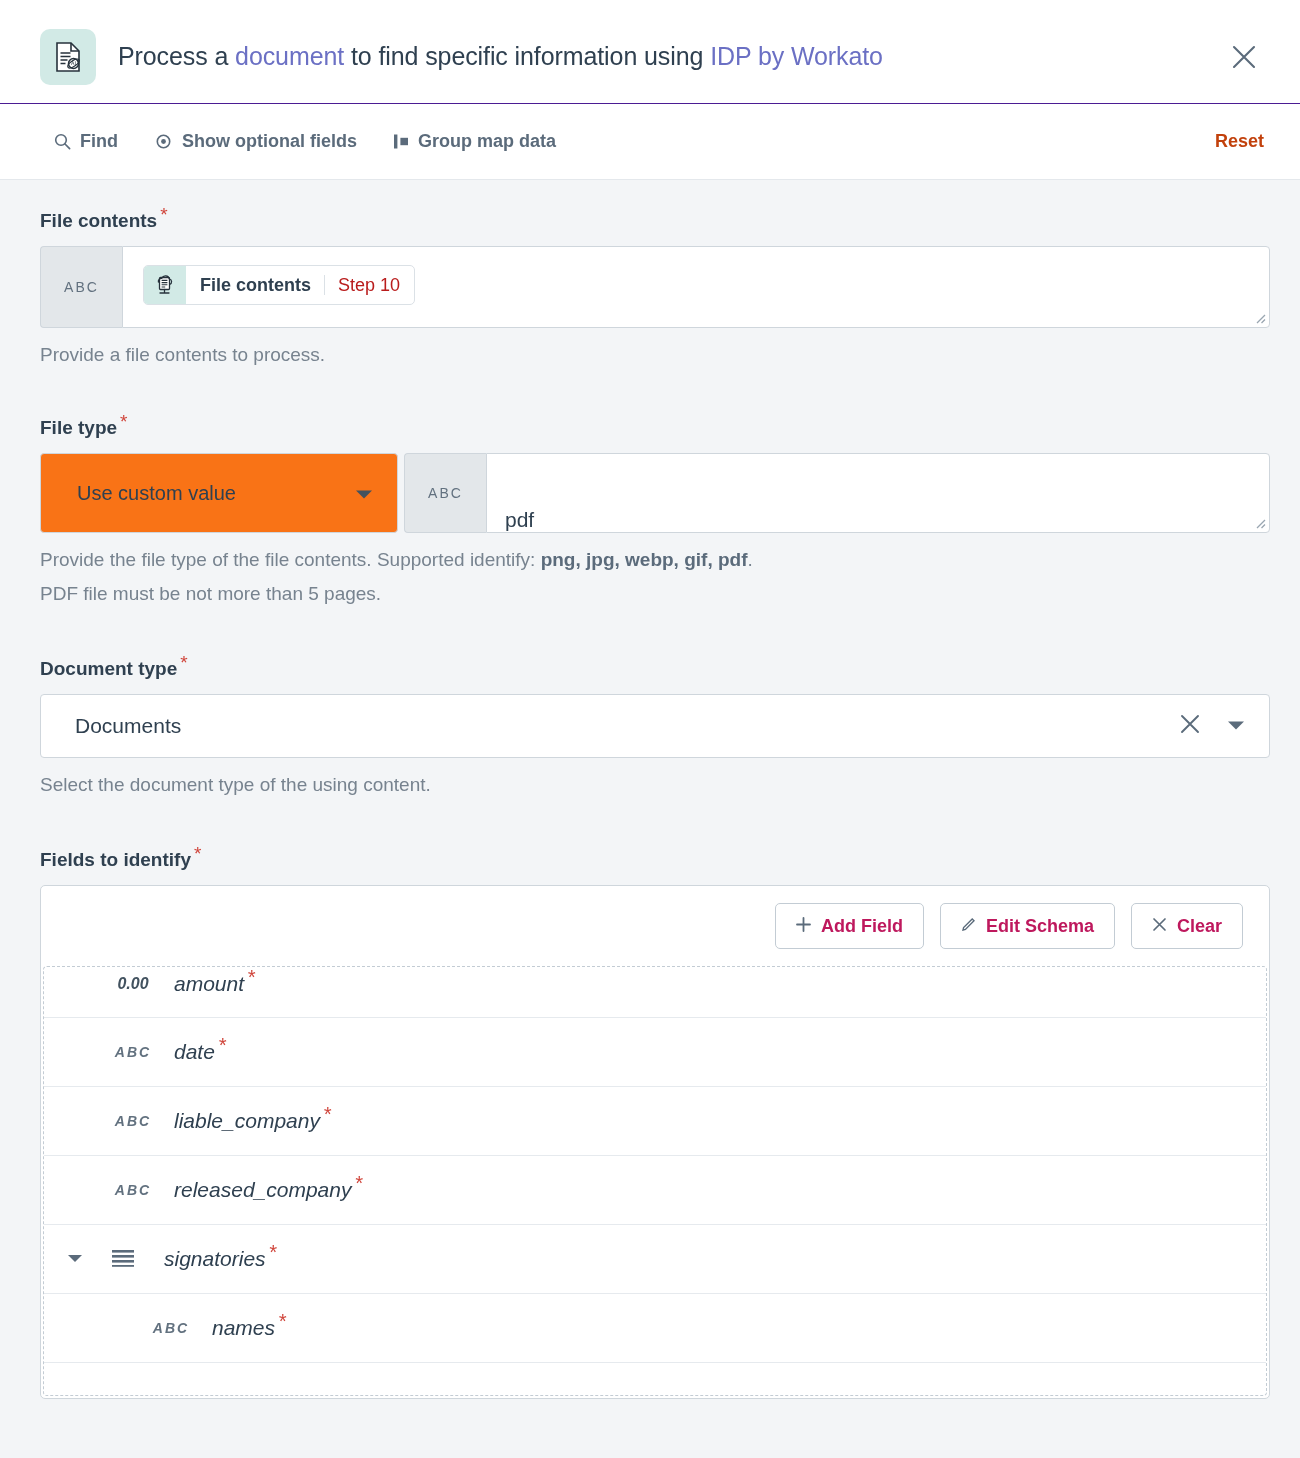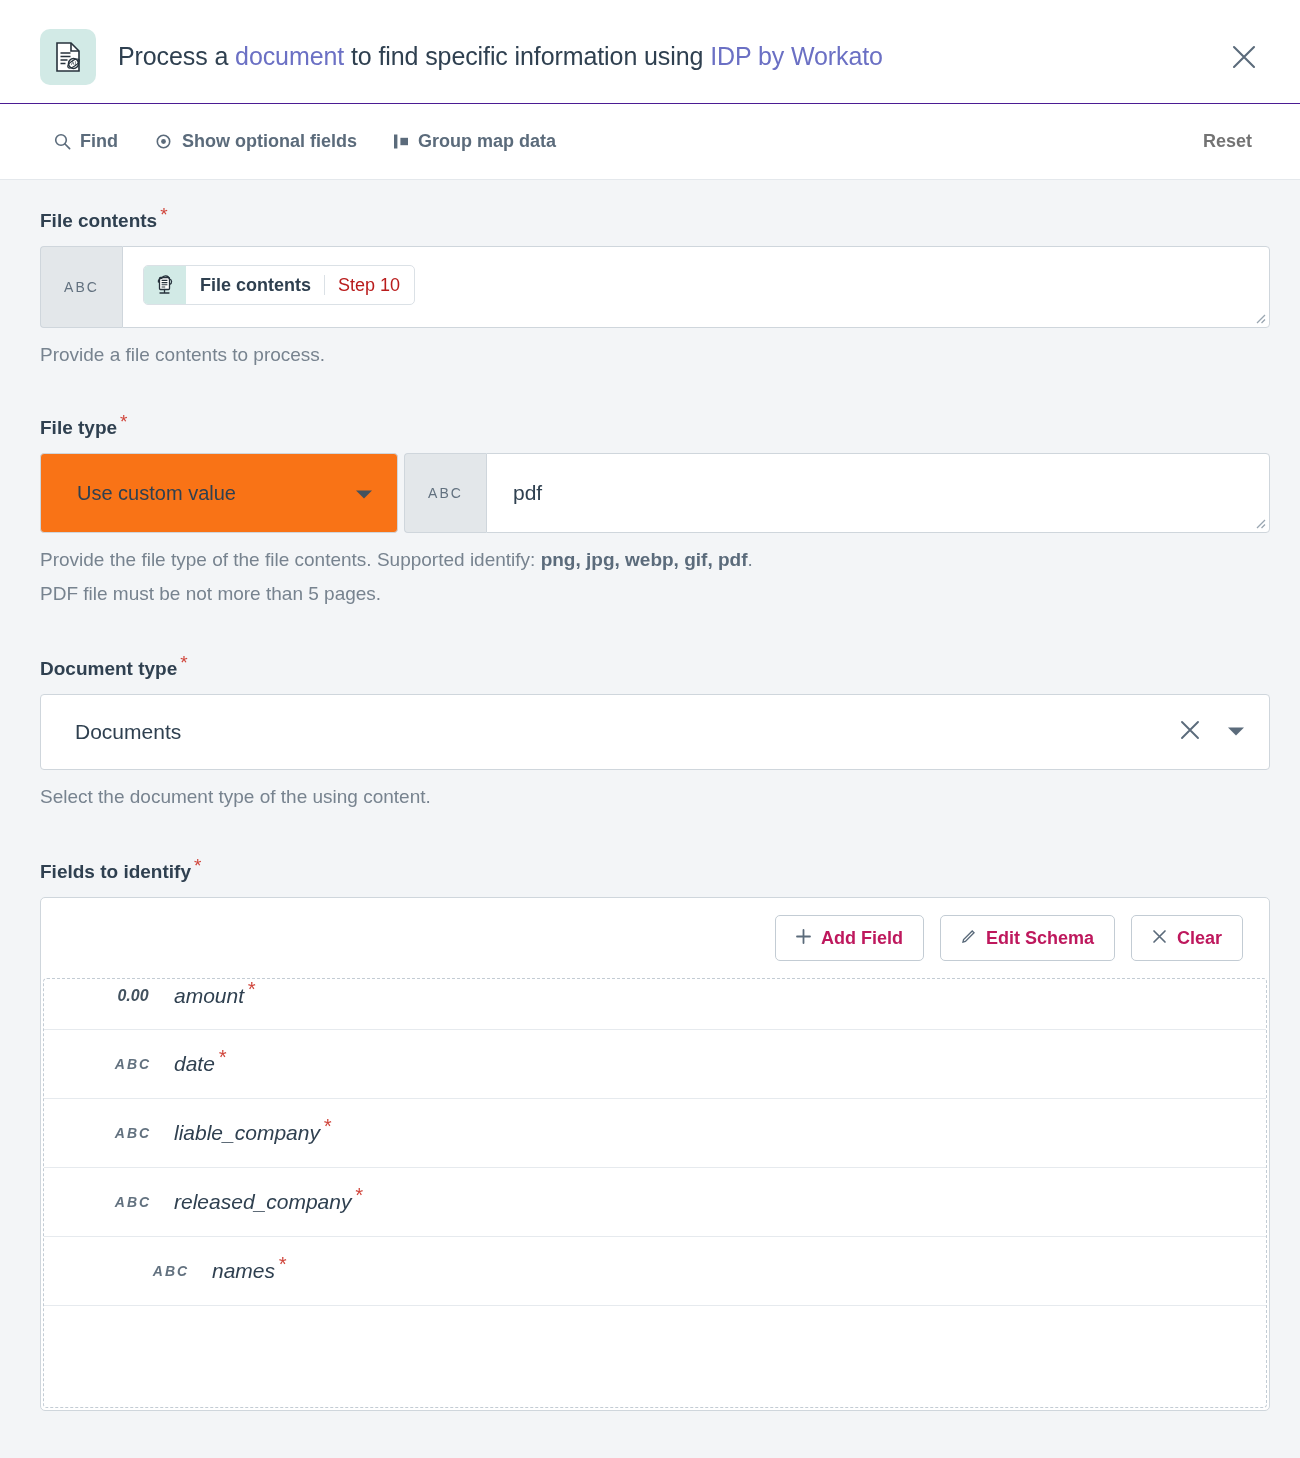--- a/index.html
+++ b/index.html
@@ -60,24 +60,24 @@
     font-size: 18px;
     font-weight: 700;
     color: #5b6b7b;
     cursor: pointer;
     margin-right: 36px;
     white-space: nowrap;
   }
   .tb-item svg { display: block; }
   .tb-reset {
     margin-left: auto;
-    margin-right: 12px;
+    margin-right: 0;
     font-size: 18px;
     font-weight: 700;
-    color: #737373;
+    color: #c2410c;
     cursor: pointer;
   }
 
   
   .body {
     background: #f3f5f7;
     padding: 30px 30px 0 40px;
     height: calc(1458px - 104px - 76px);
   }
   .field-label {
@@ -185,26 +185,26 @@
     cursor: pointer;
     flex: 0 0 auto;
   }
   .select-box .caret { margin-left: auto; }
   .ftype-value {
     flex: 1 1 auto;
     display: flex;
     margin-left: 6px;
   }
   .ftype-value .abc-prefix { height: 80px; }
-  .ftype-value .txt-area { height: 80px; align-items: center; padding: 0 26px; }
+  .ftype-value .txt-area { height: 80px; align-items: flex-end; padding: 0 18px; }
   .ftype-value .txt-area .val { font-size: 21px; color: #2f4050; }
 
   
   .doc-select {
-    height: 76px;
+    height: 64px;
     background: #ffffff;
     border: 1px solid #cfd6dc;
     border-radius: 4px;
     display: flex;
     align-items: center;
     padding: 0 24px 0 34px;
     cursor: pointer;
   }
   .doc-select .dv { font-size: 21px; color: #2f4050; }
   .doc-select .acts { margin-left: auto; display: flex; align-items: center; gap: 26px; }
@@ -462,20 +462,36 @@
           <div class="ftype-ico">ABC</div>
           <div class="fname"><span>liable_company</span><span class="req">*</span></div>
         </div>
 
         <div class="frow">
           <div class="twisty"></div>
           <div class="ftype-ico">ABC</div>
           <div class="fname"><span>released_company</span><span class="req">*</span></div>
         </div>
 
+        <div class="frow group">
+          <div class="twisty">
+            <svg width="16" height="10" viewBox="0 0 16 10">
+                <path d="M1 1l7 7 7-7" fill="#5b6b7b"></path>
+              </svg>
+          </div>
+          <div class="ftype-ico" style="letter-spacing:0;">
+            <svg width="26" height="20" viewBox="0 0 26 20">
+                <rect x="2" y="2" width="22" height="2.6" fill="#5b6b7b"></rect>
+                <rect x="2" y="7" width="22" height="2.6" fill="#5b6b7b"></rect>
+                <rect x="2" y="12" width="22" height="2.6" fill="#5b6b7b"></rect>
+                <rect x="2" y="17" width="22" height="1.8" fill="#5b6b7b"></rect>
+              </svg>
+          </div>
+          <div class="fname"><span>signatories</span><span class="req">*</span></div>
+        </div>
 
         <div class="frow indent">
           <div class="ftype-ico">ABC</div>
           <div class="fname"><span>names</span><span class="req">*</span></div>
         </div>
       </div>
     </div>
   </div>
 
 </div>

